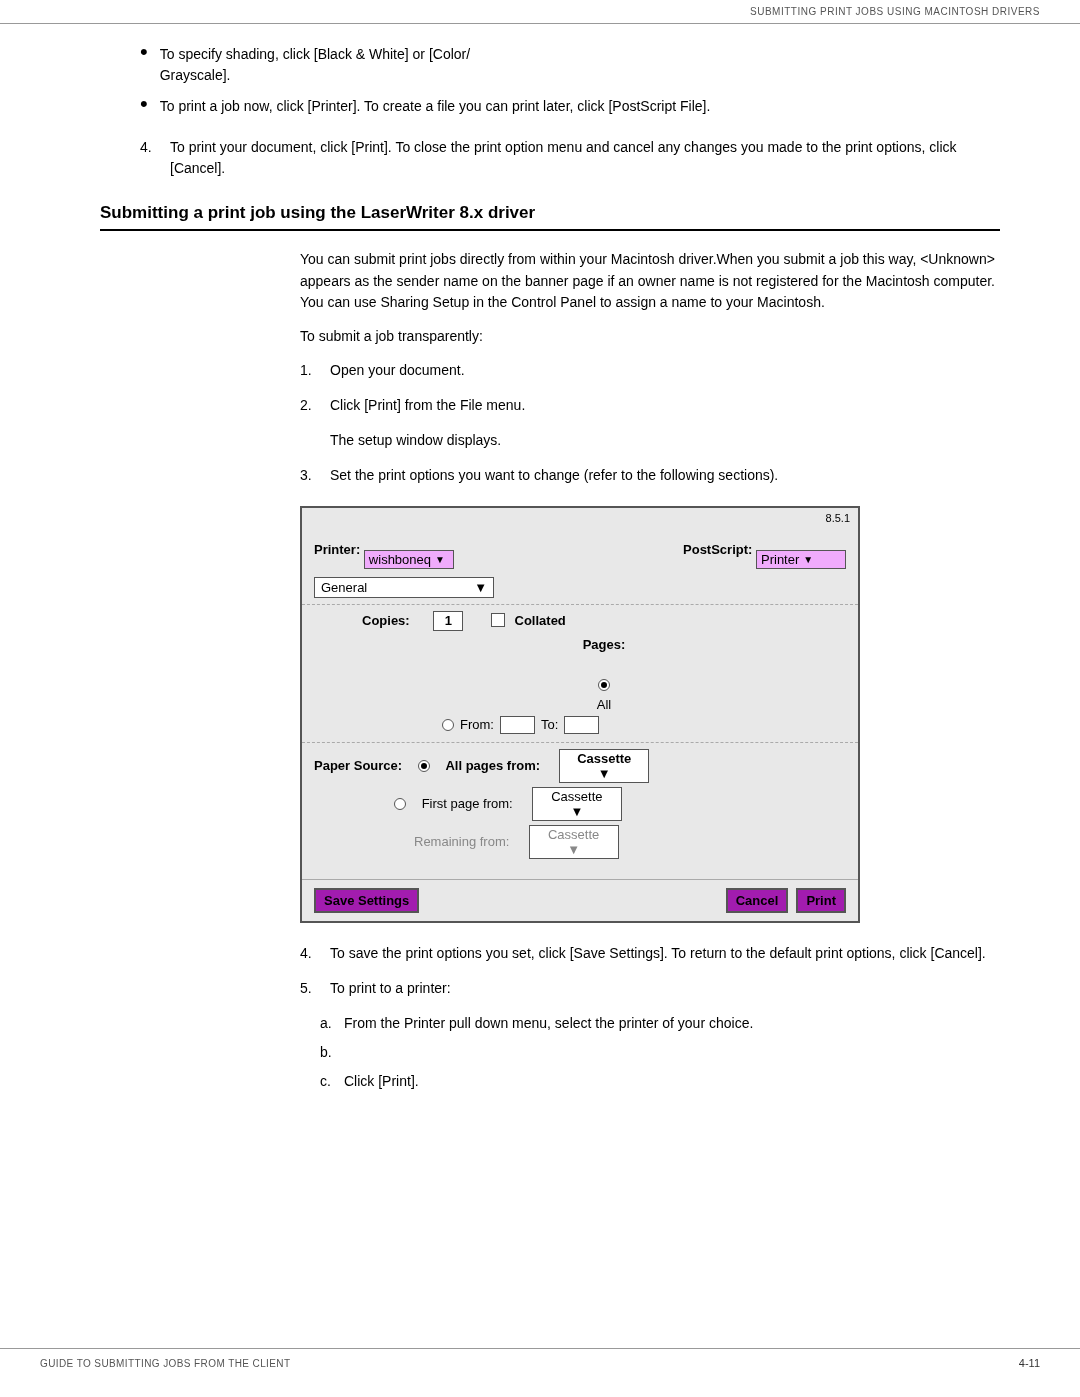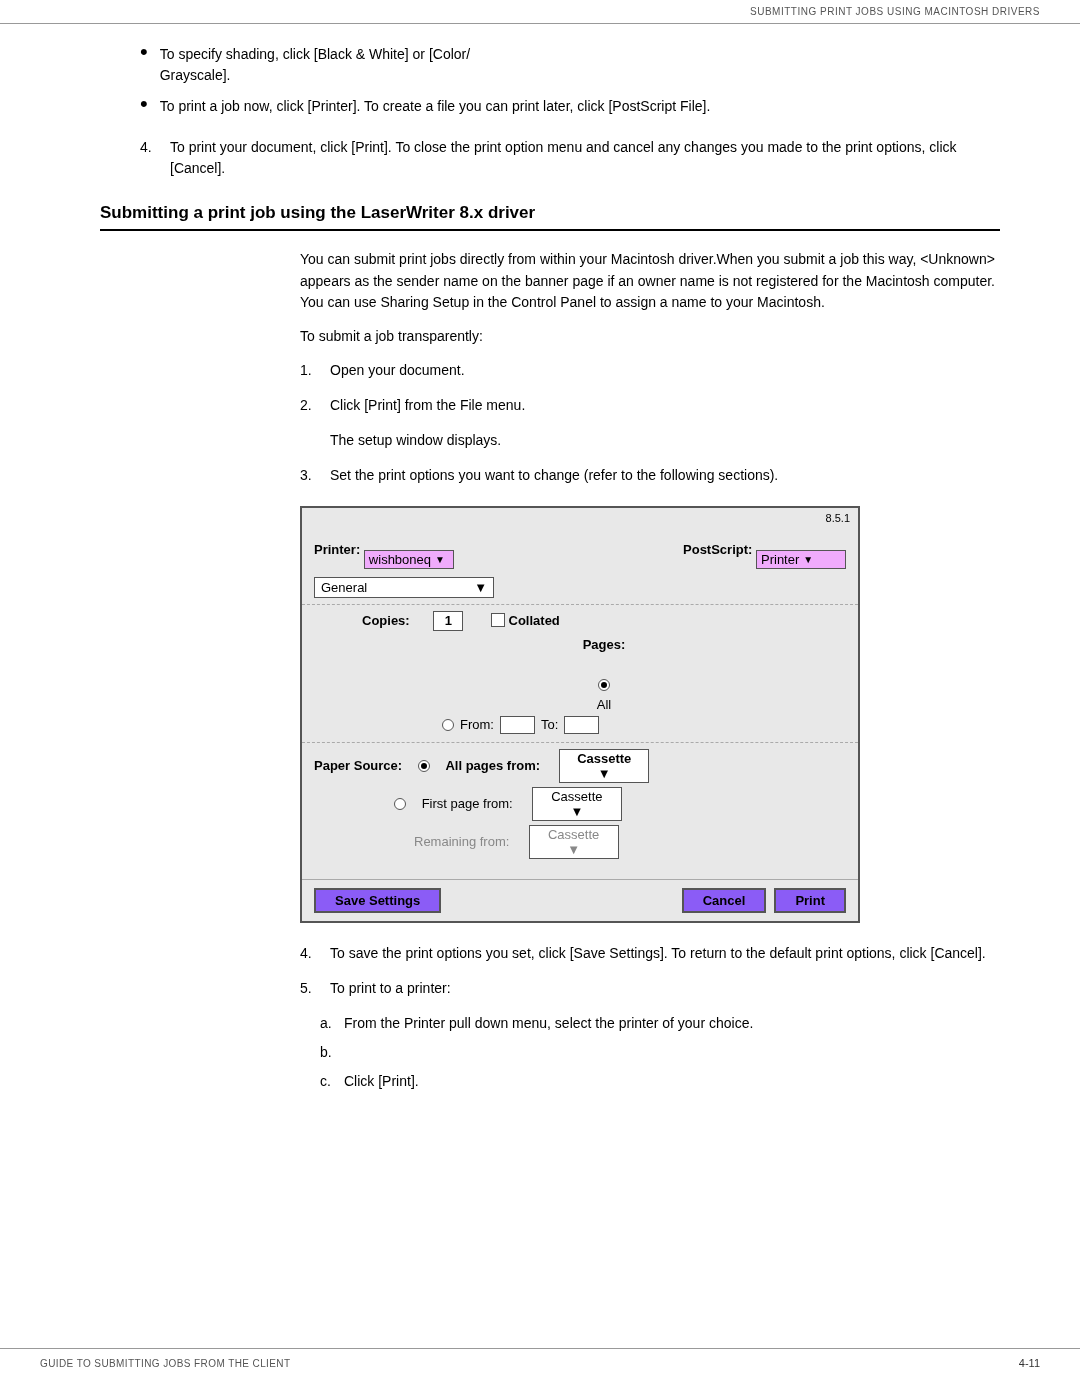--- a/index.html
+++ b/index.html
@@ -162,21 +162,21 @@
       height: 20px;
       display: inline-flex;
       align-items: center;
       justify-content: center;
       font-weight: bold;
       font-size: 13px;
     }
     .collated-check {
       display: inline-flex;
       align-items: flex-start;
-      gap: 4px;
+      gap: 10px;
     }
     .checkbox-box {
       width: 14px;
       height: 14px;
       border: 1px solid #555;
       background: #fff;
       display: inline-block;
     }
     .dialog-pages-row {
       padding: 2px 12px 2px 60px;
@@ -254,22 +254,22 @@
     .dialog-buttons {
       border-top: 1px solid #aaa;
       display: flex;
       justify-content: space-between;
       align-items: center;
       padding: 8px 12px;
       background: #e8e8e8;
     }
     .dialog-btn {
       border: 2px solid #555;
-      background: #8b5cf6;
-      padding: 3px 19px;
+      background: #a21caf;
+      padding: 3px 8px;
       font-size: 13px;
       font-weight: bold;
       cursor: pointer;
       font-family: Arial, Helvetica, sans-serif;
     }
     .dialog-btn-group {
       display: flex;
       gap: 8px;
     }
 

